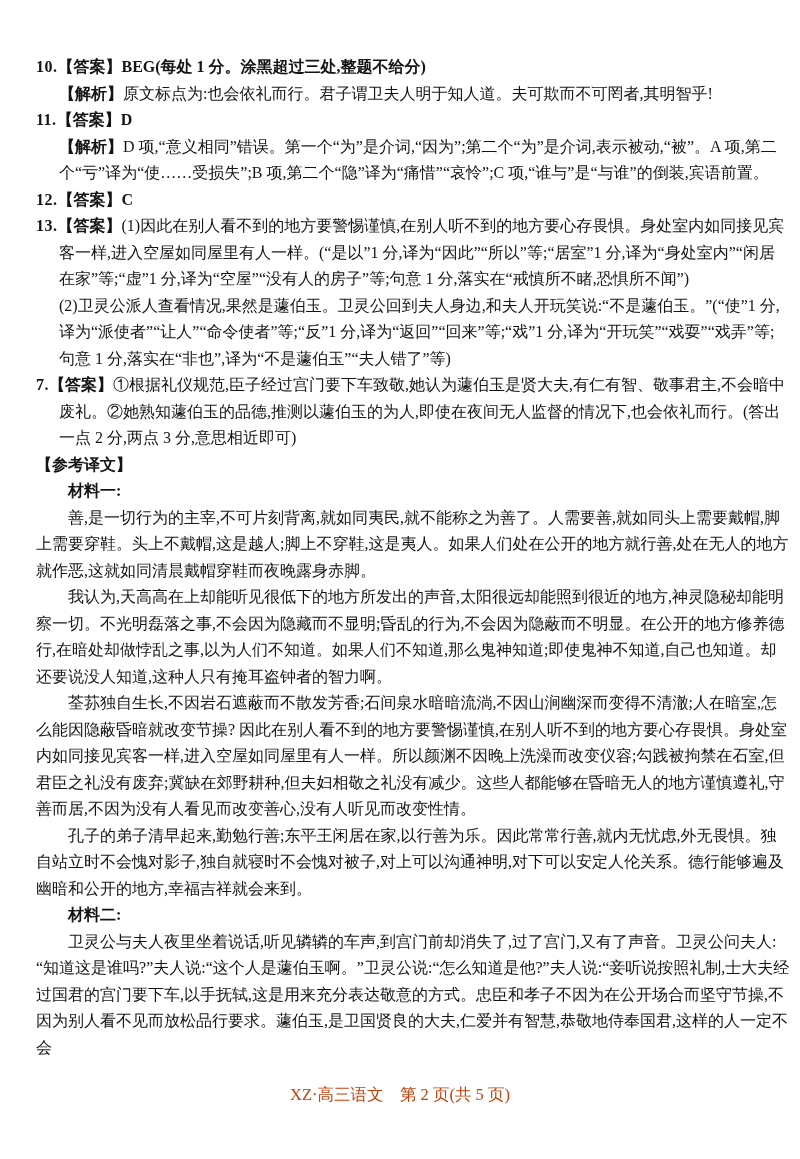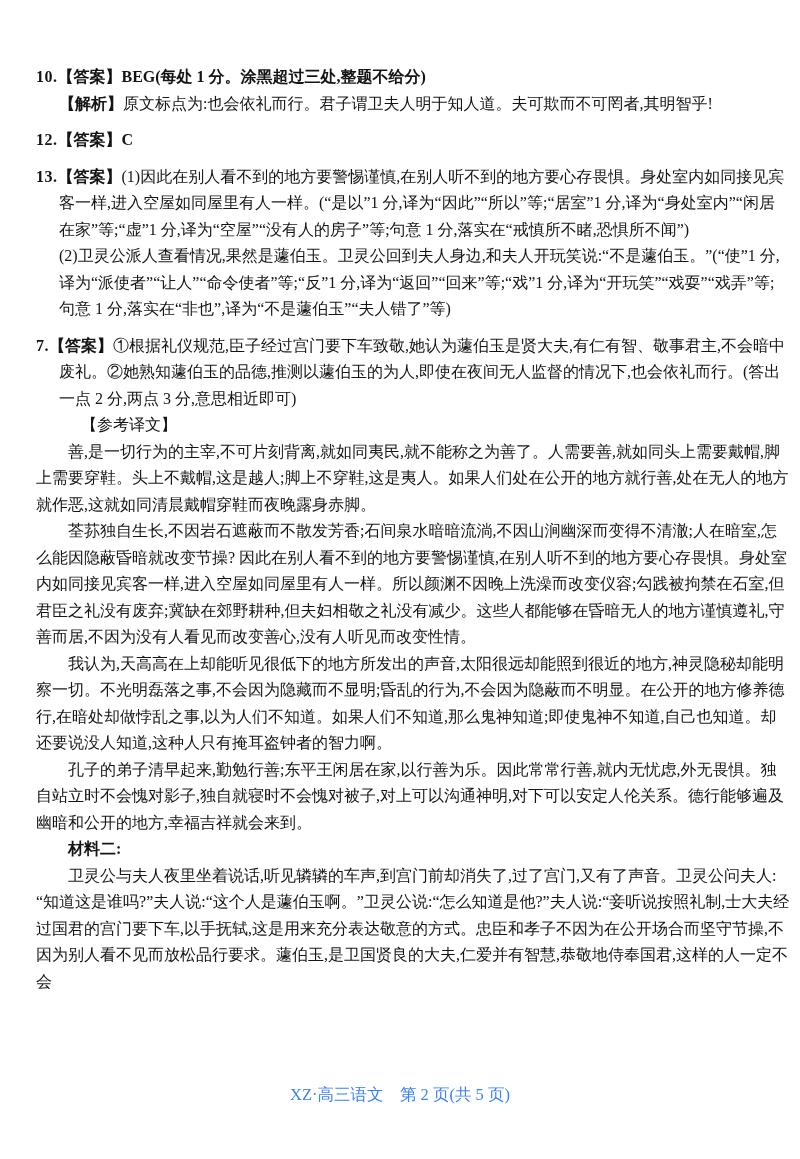--- a/index.html
+++ b/index.html
@@ -21,75 +21,80 @@
   .content {
     position: absolute;
     top: 54px;
     left: 36px;
     width: 754px;
   }
   p { margin: 0; padding: 0; }
 
   
   .qa { padding-left: 23px; }
-  .qa .first { text-indent: -23px; margin-top: 10px; }
+  .qa .first { text-indent: -23px; }
   .num { font-weight: bold; letter-spacing: 0.5px; }
   .label { font-weight: bold; }
   .ansletter { font-weight: bold; }
 
   
-  .trans-heading { font-weight: normal; margin-left: 45px; }
+  .trans-heading { font-weight: bold; }
   .mtitle { font-weight: bold; text-indent: 2em; }
   .para { text-indent: 2em; }
 
   .footer {
     position: absolute;
     top: 1082px;
     left: 0;
     width: 800px;
     text-align: center;
     font-size: 16.5px;
-    color: #3b82f6;
+    color: #c2410c;
   }
 </style>
 </head>
 <body>
 
 <div class="page">
   <div class="content">
 
     <section>
 
       <div class="qa">
         <p class="first"><b class="num">10.</b><b class="label">【答案】</b><b class="ansletter">BEG(每处 1 分。涂黑超过三处,整题不给分)</b></p>
         <p><b class="label">【解析】</b><span>原文标点为:也会依礼而行。君子谓卫夫人明于知人道。夫可欺而不可罔者,其明智乎!</span></p>
       </div>
 
+      <div class="qa">
+        <p class="first"><b class="num">11.</b><b class="label">【答案】</b><b class="ansletter">D</b></p>
+        <p><b class="label">【解析】</b><span>D 项,“意义相同”错误。第一个“为”是介词,“因为”;第二个“为”是介词,表示被动,“被”。A 项,第二个“亏”译为“使……受损失”;B 项,第二个“隐”译为“痛惜”“哀怜”;C 项,“谁与”是“与谁”的倒装,宾语前置。</span></p>
+      </div>
 
       <div class="qa">
         <p class="first"><b class="num">12.</b><b class="label">【答案】</b><b class="ansletter">C</b></p>
       </div>
 
       <div class="qa">
         <p class="first"><b class="num">13.</b><b class="label">【答案】</b><span>(1)因此在别人看不到的地方要警惕谨慎,在别人听不到的地方要心存畏惧。身处室内如同接见宾客一样,进入空屋如同屋里有人一样。(“是以”1 分,译为“因此”“所以”等;“居室”1 分,译为“身处室内”“闲居在家”等;“虚”1 分,译为“空屋”“没有人的房子”等;句意 1 分,落实在“戒慎所不睹,恐惧所不闻”)</span></p>
         <p>(2)卫灵公派人查看情况,果然是蘧伯玉。卫灵公回到夫人身边,和夫人开玩笑说:“不是蘧伯玉。”(“使”1 分,译为“派使者”“让人”“命令使者”等;“反”1 分,译为“返回”“回来”等;“戏”1 分,译为“开玩笑”“戏耍”“戏弄”等;句意 1 分,落实在“非也”,译为“不是蘧伯玉”“夫人错了”等)</p>
       </div>
 
       <div class="qa">
         <p class="first"><b class="num">7.</b><b class="label">【答案】</b><span>①根据礼仪规范,臣子经过宫门要下车致敬,她认为蘧伯玉是贤大夫,有仁有智、敬事君主,不会暗中废礼。②她熟知蘧伯玉的品德,推测以蘧伯玉的为人,即使在夜间无人监督的情况下,也会依礼而行。(答出一点 2 分,两点 3 分,意思相近即可)</span></p>
       </div>
 
     </section>
 
     <section>
       <p class="trans-heading">【参考译文】</p>
 
+      <p class="mtitle">材料一:</p>
       <p class="para">善,是一切行为的主宰,不可片刻背离,就如同夷民,就不能称之为善了。人需要善,就如同头上需要戴帽,脚上需要穿鞋。头上不戴帽,这是越人;脚上不穿鞋,这是夷人。如果人们处在公开的地方就行善,处在无人的地方就作恶,这就如同清晨戴帽穿鞋而夜晚露身赤脚。</p>
+      <p class="para">我认为,天高高在上却能听见很低下的地方所发出的声音,太阳很远却能照到很近的地方,神灵隐秘却能明察一切。不光明磊落之事,不会因为隐藏而不显明;昏乱的行为,不会因为隐蔽而不明显。在公开的地方修养德行,在暗处却做悖乱之事,以为人们不知道。如果人们不知道,那么鬼神知道;即使鬼神不知道,自己也知道。却还要说没人知道,这种人只有掩耳盗钟者的智力啊。</p>
       <p class="para">荃荪独自生长,不因岩石遮蔽而不散发芳香;石间泉水暗暗流淌,不因山涧幽深而变得不清澈;人在暗室,怎么能因隐蔽昏暗就改变节操? 因此在别人看不到的地方要警惕谨慎,在别人听不到的地方要心存畏惧。身处室内如同接见宾客一样,进入空屋如同屋里有人一样。所以颜渊不因晚上洗澡而改变仪容;勾践被拘禁在石室,但君臣之礼没有废弃;冀缺在郊野耕种,但夫妇相敬之礼没有减少。这些人都能够在昏暗无人的地方谨慎遵礼,守善而居,不因为没有人看见而改变善心,没有人听见而改变性情。</p>
-      <p class="para">我认为,天高高在上却能听见很低下的地方所发出的声音,太阳很远却能照到很近的地方,神灵隐秘却能明察一切。不光明磊落之事,不会因为隐藏而不显明;昏乱的行为,不会因为隐蔽而不明显。在公开的地方修养德行,在暗处却做悖乱之事,以为人们不知道。如果人们不知道,那么鬼神知道;即使鬼神不知道,自己也知道。却还要说没人知道,这种人只有掩耳盗钟者的智力啊。</p>
       <p class="para">孔子的弟子清早起来,勤勉行善;东平王闲居在家,以行善为乐。因此常常行善,就内无忧虑,外无畏惧。独自站立时不会愧对影子,独自就寝时不会愧对被子,对上可以沟通神明,对下可以安定人伦关系。德行能够遍及幽暗和公开的地方,幸福吉祥就会来到。</p>
 
       <p class="mtitle">材料二:</p>
       <p class="para">卫灵公与夫人夜里坐着说话,听见辚辚的车声,到宫门前却消失了,过了宫门,又有了声音。卫灵公问夫人:“知道这是谁吗?”夫人说:“这个人是蘧伯玉啊。”卫灵公说:“怎么知道是他?”夫人说:“妾听说按照礼制,士大夫经过国君的宫门要下车,以手抚轼,这是用来充分表达敬意的方式。忠臣和孝子不因为在公开场合而坚守节操,不因为别人看不见而放松品行要求。蘧伯玉,是卫国贤良的大夫,仁爱并有智慧,恭敬地侍奉国君,这样的人一定不会</p>
     </section>
 
   </div>
 
   <div class="footer">
     <span>XZ·高三语文　第 2 页(共 5 页)</span>

